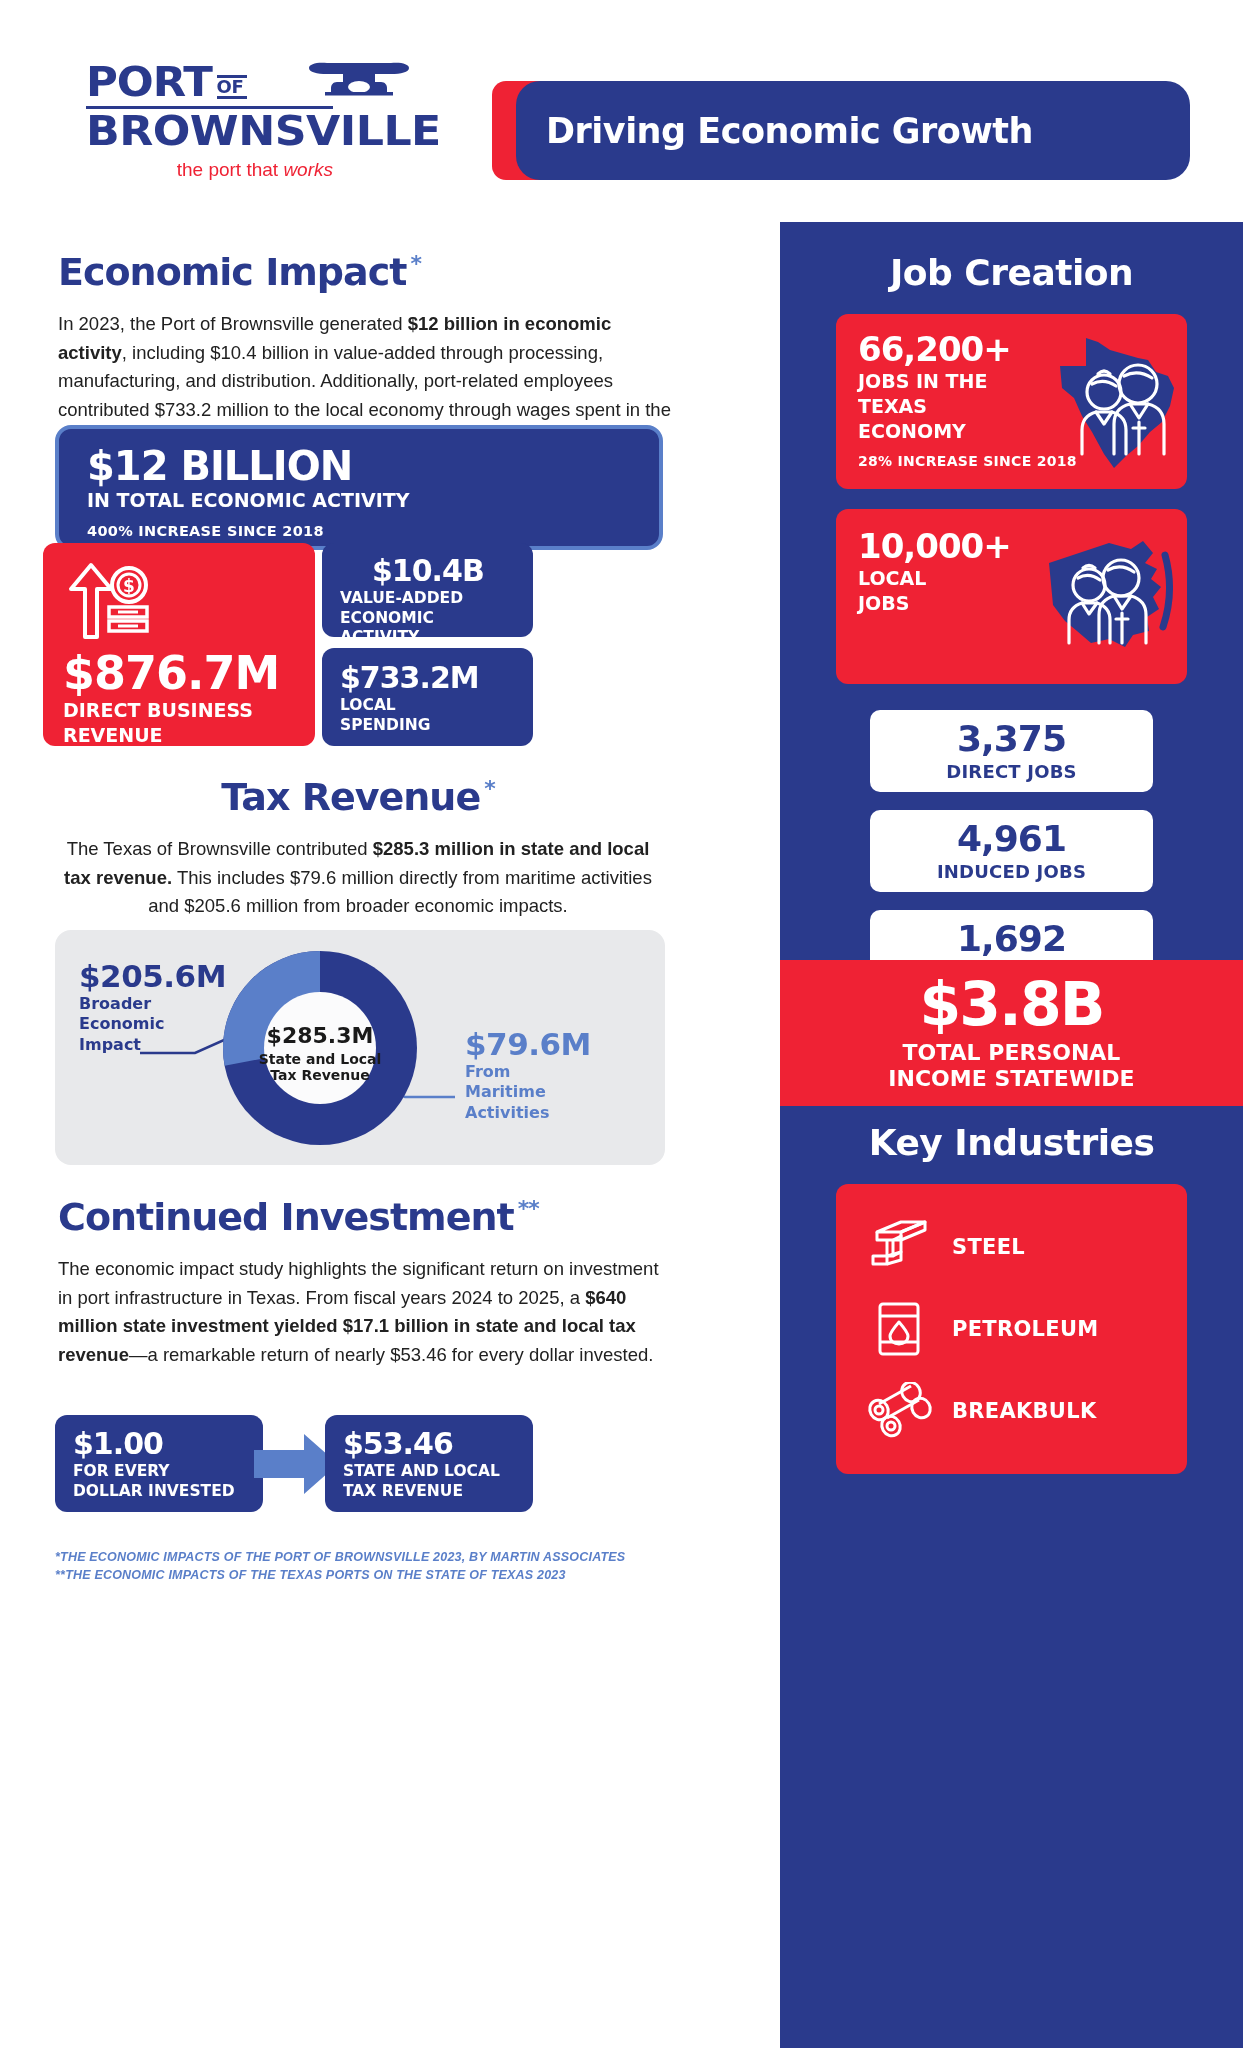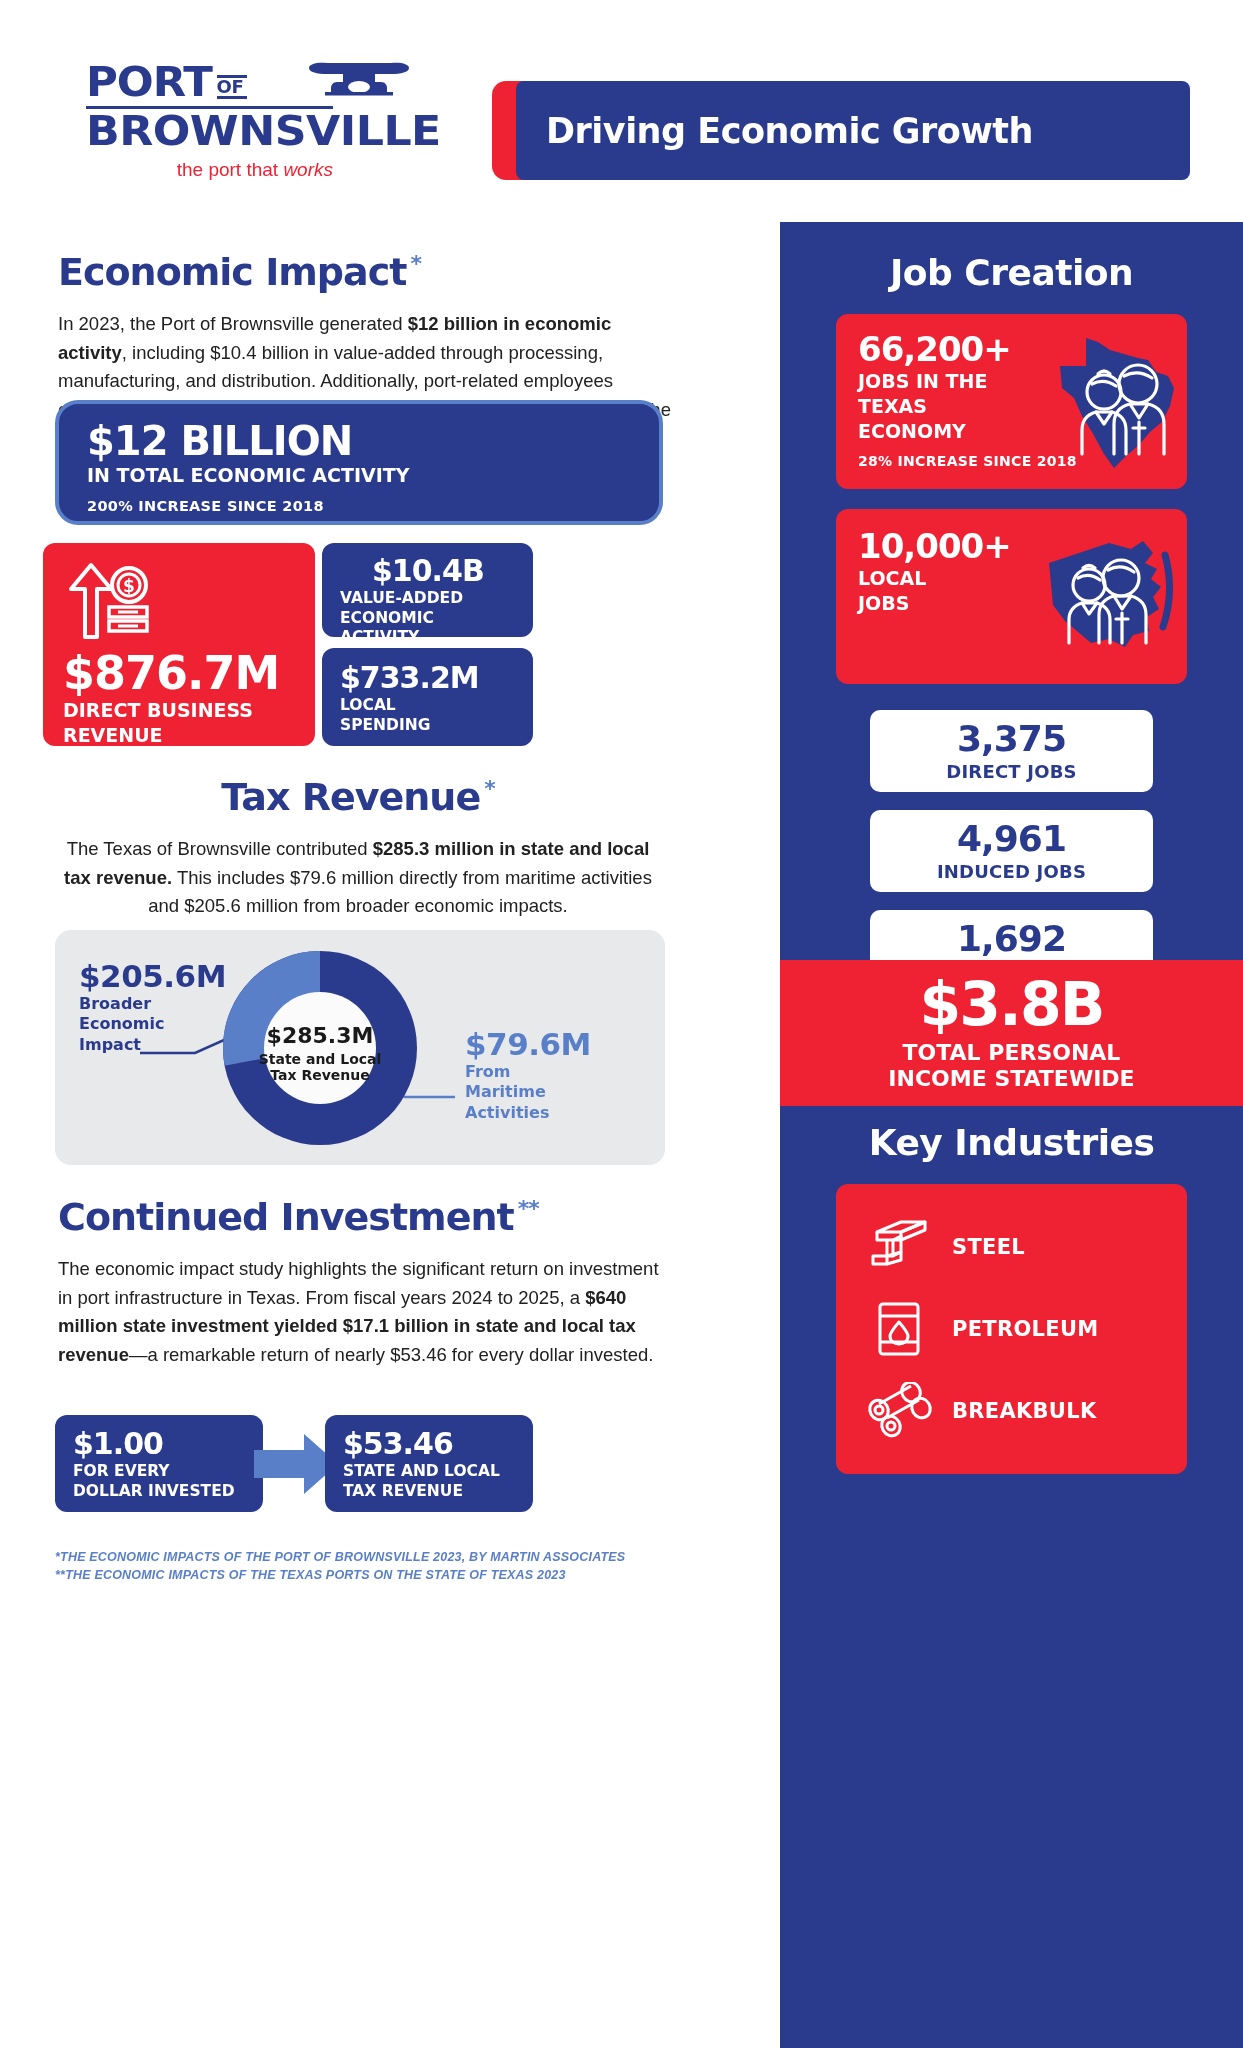--- a/index.html
+++ b/index.html
@@ -24,37 +24,37 @@
   .cleat-icon { margin-left:auto; margin-bottom:2px; }
   .logo-rule { width:247px; height:3px; background:#2a3a8c; margin-top:4px; }
   .logo-brownsville { font-family:"DejaVu Sans", sans-serif; font-weight:bold; font-size:41px;
     letter-spacing:-0.5px; color:#2a3a8c; line-height:1.0; margin-top:2px; transform: scaleX(1.08); transform-origin:left; }
   .logo-tag { text-align:right; font-size:19px; color:#ef2234; margin-top:7px; width:247px; }
   .logo-tag i { font-style:italic; }
 
   .banner-red { position:absolute; left:492px; top:81px; width:70px; height:99px;
     background:#ef2234; border-radius:14px 0 0 14px; }
   .banner-blue { position:absolute; left:516px; top:81px; width:674px; height:99px;
-    background:#2a3a8c; border-radius:8px; display:flex; align-items:center; }
+    background:#2a3a8c; border-radius:24px; display:flex; align-items:center; }
   .banner-title { color:#fff; font-family:"DejaVu Sans", sans-serif; font-weight:bold;
     font-size:35px; letter-spacing:-0.5px; margin-left:30px; }
 
   
   .left-col { position:absolute; left:0; top:200px; width:780px; height:1848px; }
   .h2 { font-family:"DejaVu Sans", sans-serif; font-weight:bold; color:#2a3a8c;
     font-size:38px; letter-spacing:-1px; }
   .h2 sup { font-size:22px; color:#5a7fc9; font-weight:bold; vertical-align: super; margin-left:4px;}
   .body-txt { font-size:18.5px; line-height:1.55; color:#212121; }
   .body-txt b { font-weight:bold; }
 
   .sect-econ { position:absolute; left:58px; top:50px; width:620px; }
   .sect-econ .body-txt { margin-top:16px; }
 
-  .card-12b { position:absolute; left:55px; top:200px; width:608px; height:125px;
-    background:#2a3a8c; border:4px solid #5a7fc9; border-radius:23px; padding:16px 28px; }
+  .card-12b { position:absolute; left:55px; top:225px; width:608px; height:125px;
+    background:#2a3a8c; border:4px solid #5a7fc9; border-radius:16px; padding:16px 28px; }
   .big-num { color:#fff; font-family:"DejaVu Sans", sans-serif; font-weight:bold;
     font-size:40px; letter-spacing:-1px; line-height:1.05; }
   .sub-lbl { color:#fff; font-family:"DejaVu Sans", sans-serif; font-weight:bold;
     font-size:19px; letter-spacing:0px; line-height:1.2; margin-top:2px; }
   .tiny-lbl { color:#fff; font-family:"DejaVu Sans", sans-serif; font-weight:bold;
     font-size:14.5px; letter-spacing:0.3px; margin-top:11px; }
 
   .card-red-revenue { position:absolute; left:43px; top:343px; width:272px; height:203px;
     background:#ef2234; border-radius:12px; padding:16px 20px; }
   .card-red-revenue .big-num { font-size:46px; margin-top:4px; }
@@ -184,21 +184,21 @@
   <div class="left-col">
 
     <div class="sect-econ">
       <div class="h2"><span>Economic Impact</span><sup>*</sup></div>
       <p class="body-txt"><span>In 2023, the Port of Brownsville generated </span><b>$12 billion in economic activity</b><span>, including $10.4 billion in value-added through processing, manufacturing, and distribution. Additionally, port-related employees contributed $733.2 million to the local economy through wages spent in the region.</span></p>
     </div>
 
     <div class="card-12b">
       <div class="big-num">$12 BILLION</div>
       <div class="sub-lbl">IN TOTAL ECONOMIC ACTIVITY</div>
-      <div class="tiny-lbl">200% INCREASE SINCE 2018</div>
+      <div class="tiny-lbl">400% INCREASE SINCE 2018</div>
     </div>
 
     <div class="card-red-revenue">
       <span>
         <svg width="92" height="82" viewBox="0 0 92 82">
           <path d="M22 78 L22 30 L8 30 L28 6 L48 30 L34 30 L34 78 Z" fill="none" stroke="#fff" stroke-width="4" stroke-linejoin="round"></path>
           <circle cx="66" cy="26" r="17" fill="none" stroke="#fff" stroke-width="4"></circle>
           <circle cx="66" cy="26" r="11" fill="none" stroke="#fff" stroke-width="3"></circle>
           <text x="66" y="33" font-family="DejaVu Sans, sans-serif" font-size="17" font-weight="bold" fill="#fff" text-anchor="middle">$</text>
           <rect x="46" y="48" width="38" height="10" fill="none" stroke="#fff" stroke-width="3.5"></rect>

